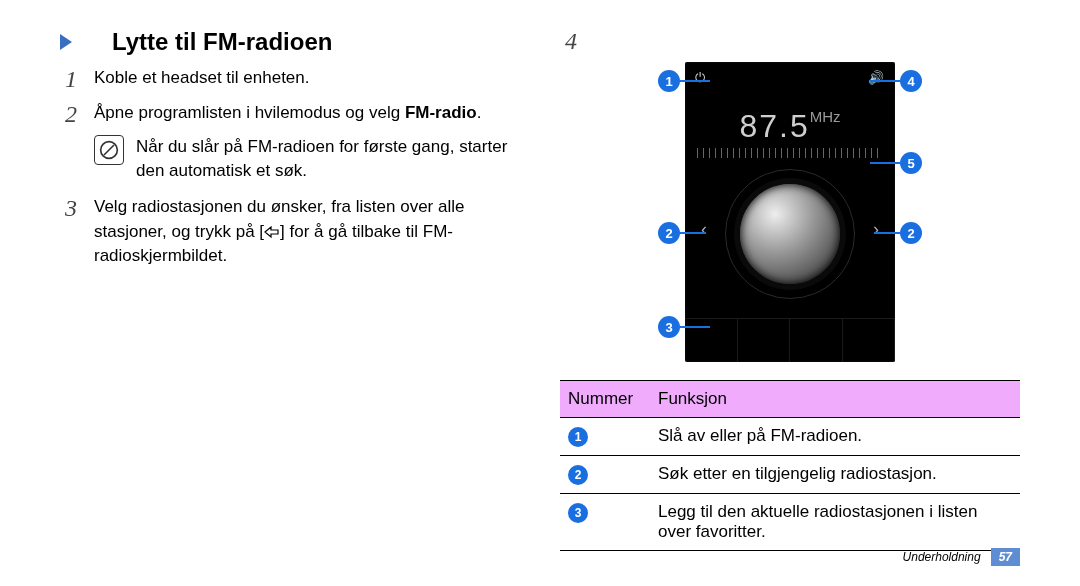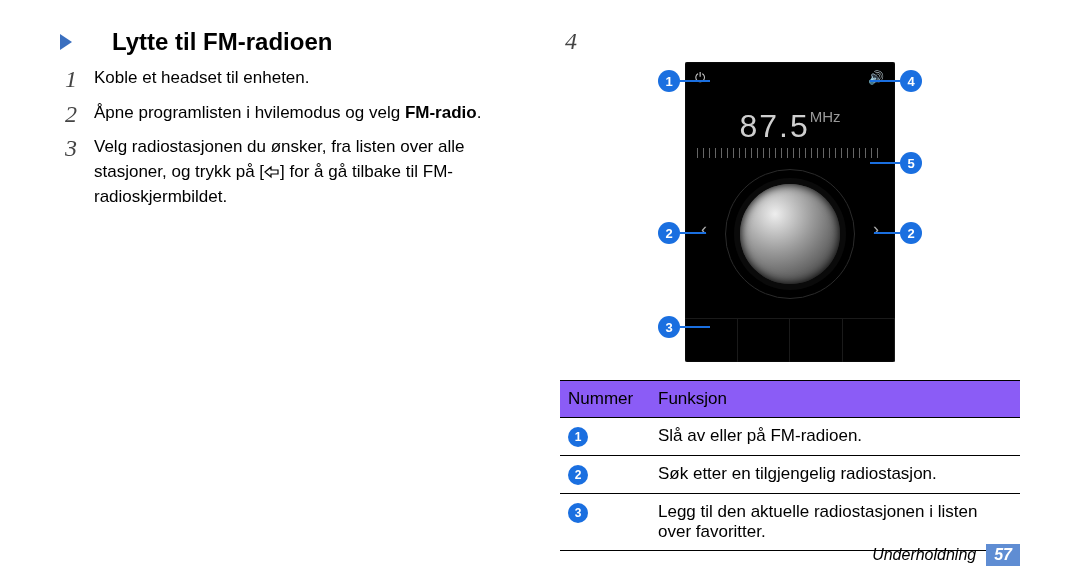--- a/index.html
+++ b/index.html
@@ -124,30 +124,30 @@
   .c3 { top: 254px; left: -2px; }
   .c3l { top: 264px; left: 20px; width: 30px; }
 
   table.funcs {
     width: 100%; border-collapse: collapse; font-size: 17px;
   }
   table.funcs th, table.funcs td {
     border-top: 1px solid #000; border-bottom: 1px solid #000;
     padding: 8px 8px; text-align: left; vertical-align: top;
   }
-  table.funcs th { background: #8b5cf6; font-weight: normal; }
+  table.funcs th { background: #f0abfc; font-weight: normal; }
   .numcell { width: 90px; text-align: center; vertical-align: middle; }
   .badge {
     display: inline-flex; width: 20px; height: 20px; border-radius: 50%;
     background: #1a6fe0; color: #fff; font-size: 12px; font-weight: bold;
     align-items: center; justify-content: center;
   }
   .footer {
     position: absolute; bottom: 20px; right: 60px;
-    display: flex; align-items: center; gap: 10px; font-size: 16px;
+    display: flex; align-items: center; gap: 10px; font-size: 12px;
   }
   .footer-label { font-style: italic; }
   .page-badge {
     background: #5f8dd3; color: #fff; padding: 2px 8px;
     font-style: italic; font-weight: bold;
   }
 </style>
 </head>
 <body>
 
@@ -168,20 +168,29 @@
 
     <div class="step">
       <div class="step-num">2</div>
       <div class="step-body">
         <p>
           <span>Åpne programlisten i hvilemodus og velg </span><span class="bold">FM-radio</span><span>.</span>
         </p>
       </div>
     </div>
 
+    <div class="note-row">
+      <div class="note-icon">
+        <svg viewBox="0 0 24 24">
+            <circle cx="12" cy="12" r="10" fill="none" stroke="#333" stroke-width="2"></circle>
+            <line x1="6" y1="18" x2="18" y2="6" stroke="#333" stroke-width="2"></line>
+          </svg>
+      </div>
+      <div class="note-text">Når du slår på FM-radioen for første gang, starter den automatisk et søk.</div>
+    </div>
 
     <div class="step">
       <div class="step-num">3</div>
       <div class="step-body">
         <p>
           Velg radiostasjonen du ønsker, fra listen over alle stasjoner, og trykk på [<span class="back-icon">
               <svg viewBox="0 0 16 14">
                 <path d="M1 7 L7 2 L7 5 L14 5 L14 9 L7 9 L7 12 Z" fill="none" stroke="#000" stroke-width="1.2"></path>
               </svg>
             </span>] for å gå tilbake til FM-radioskjermbildet.

